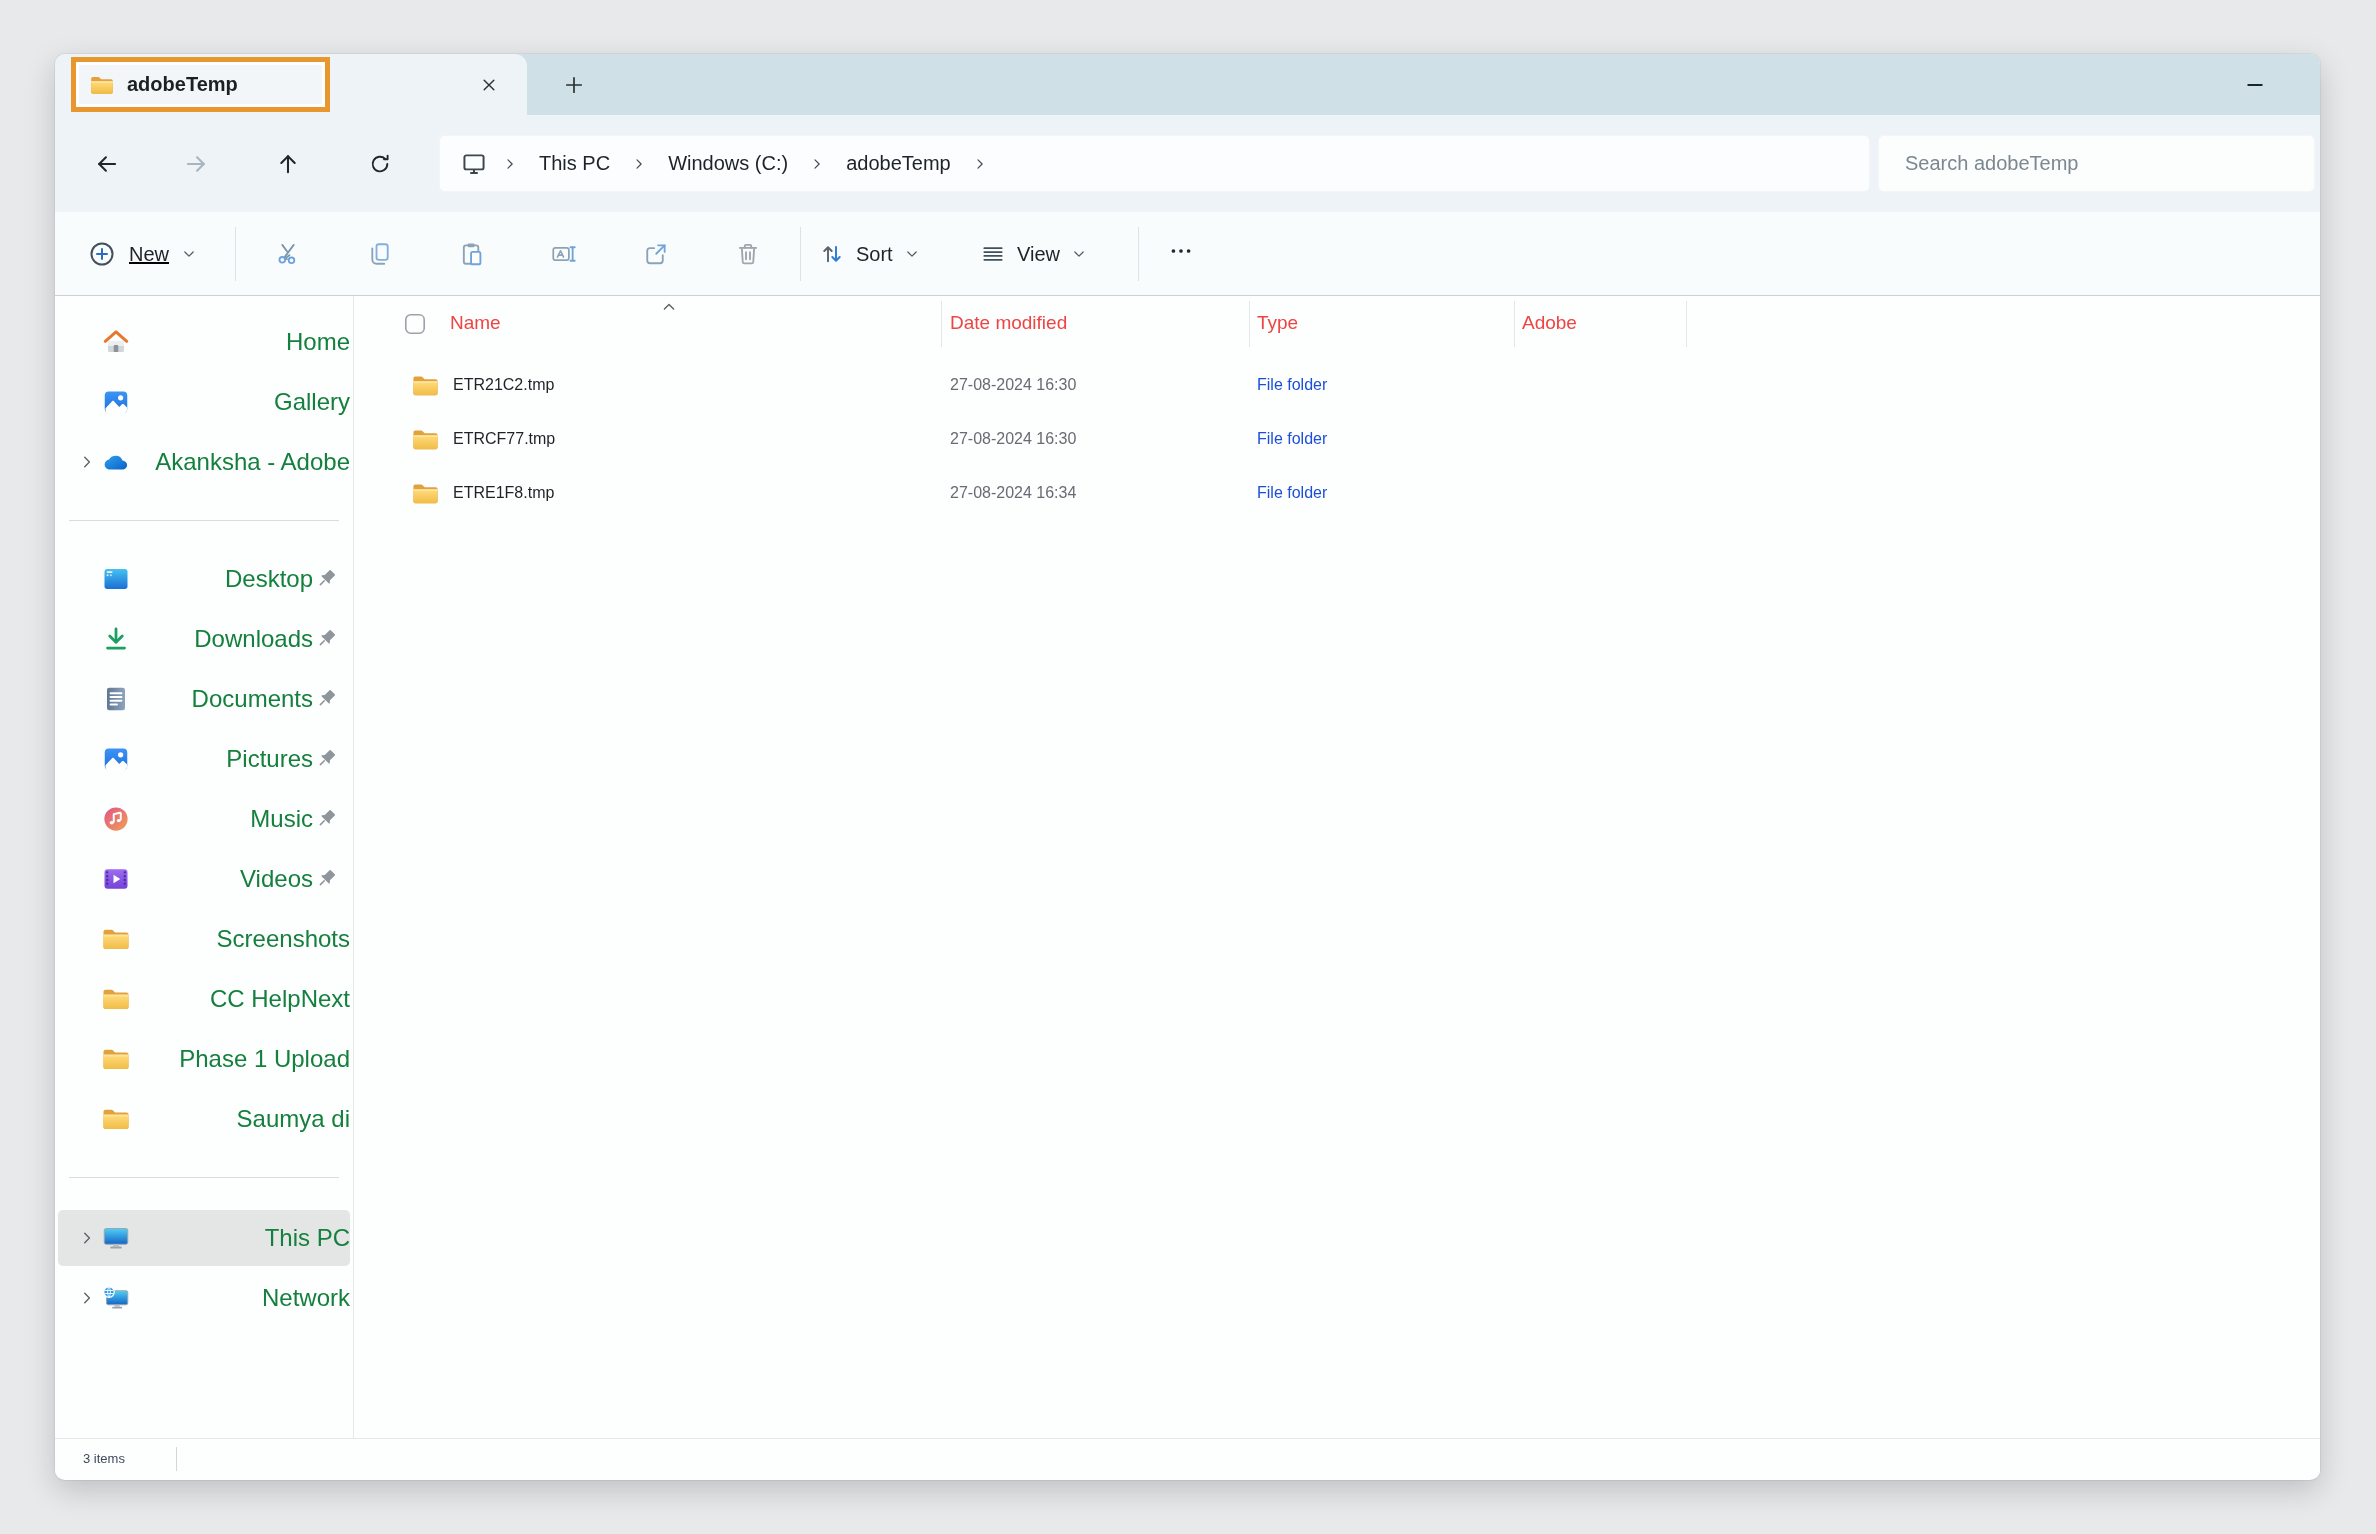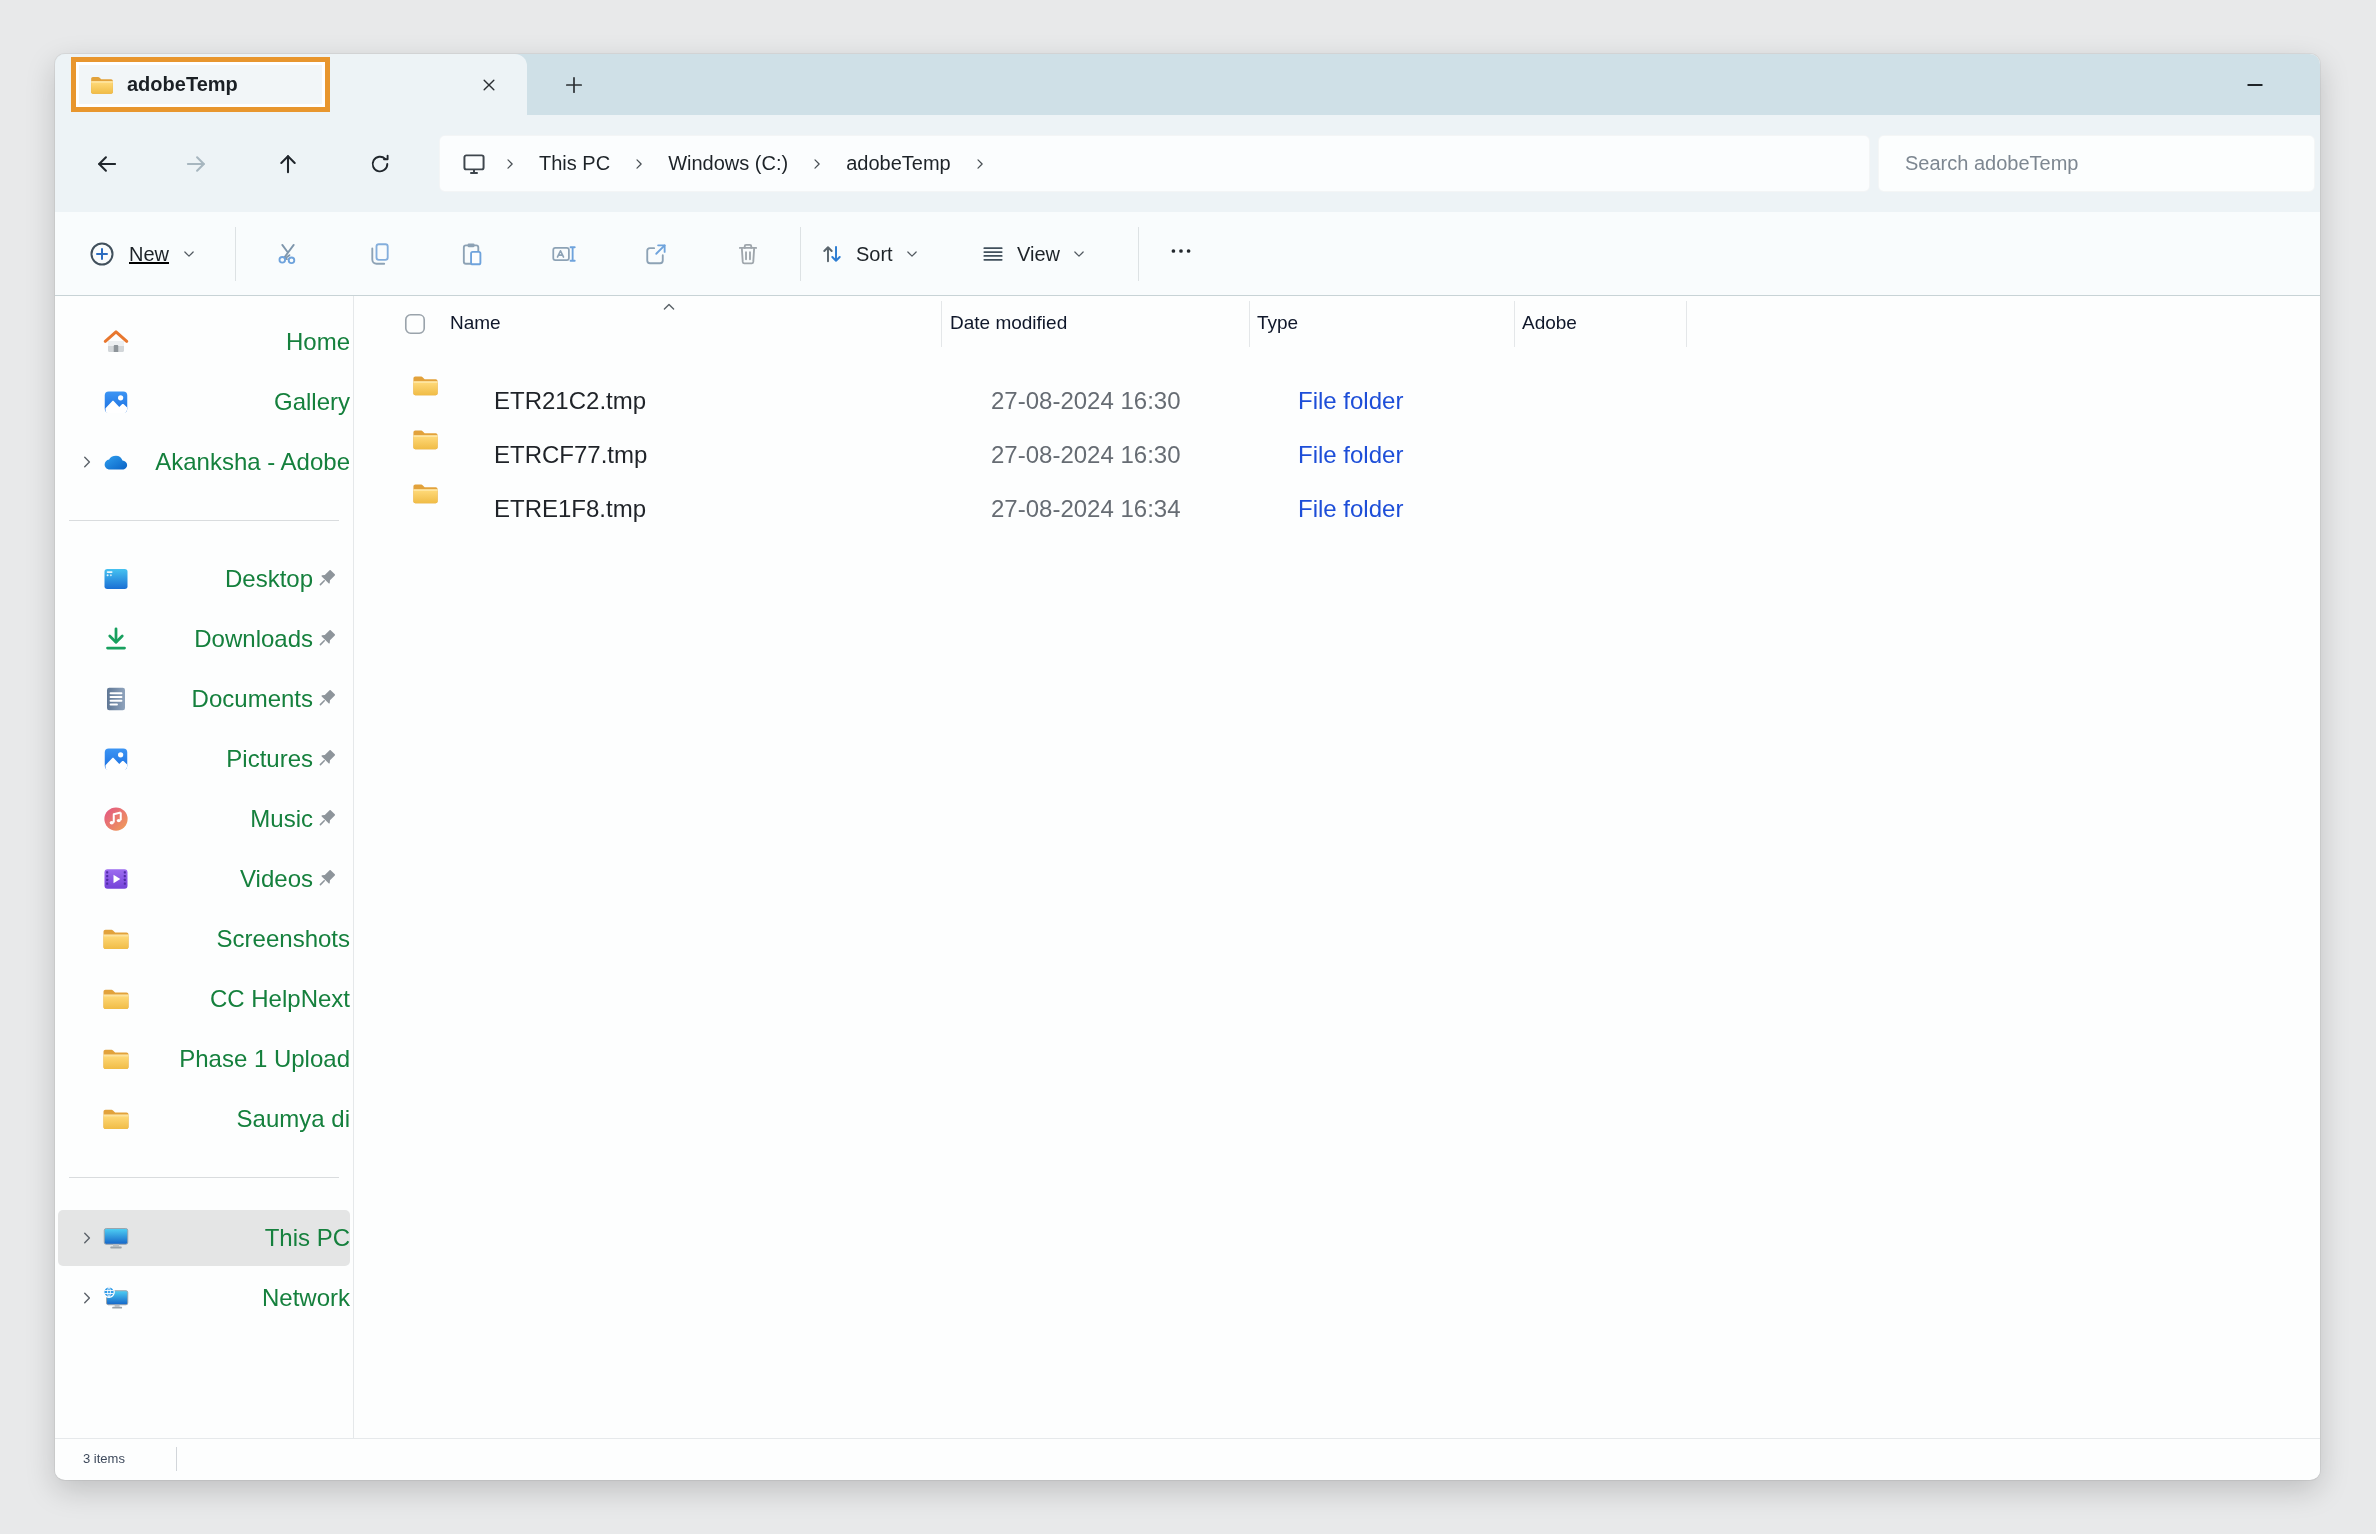--- a/index.html
+++ b/index.html
@@ -62,26 +62,26 @@
   .slabel { font-size:24px; color:#15803d; margin-left:16px; flex:1; white-space:nowrap;text-align:right; }
   .spin { width:26px; height:26px; flex:0 0 26px; margin-right:11px; }
   .side-sep { height:1px; background:#d9dcde; margin:30px 14px 30px 14px; }
   .side-sep.second { margin:30px 14px 32px 14px; }
 
   
   .filearea { flex:1; position:relative; }
   .fheader { position:relative; height:54px; }
   .fheader .hsep { position:absolute; top:5px; width:1px; height:46px; background:#e4e7e9; }
   .hcheck { position:absolute; left:48px; top:15px; width:26px; height:26px; }
-  .hcell { position:absolute; top:0; height:54px; display:flex; align-items:center; font-size:19px; color:#0f172a; }
+  .hcell { position:absolute; top:0; height:54px; display:flex; align-items:center; font-size:19px; color:#ef4444; }
   .hcaret { position:absolute; left:305px; top:1px; width:20px; height:20px; }
   .frows { margin-top:8px; }
   .frow { position:relative; height:54px; }
   .ficon { position:absolute; left:57px; top:13px; width:29px; height:29px; }
-  .fcell { position:absolute; top:16px; height:54px; display:flex; align-items:center; font-size:24px;margin-left:41px; }
+  .fcell { position:absolute; top:0; height:54px; display:flex; align-items:center; font-size:16px; }
   .fname { left:99px; color:#1f2328; }
   .fdate { left:596px; color:#666c73; }
   .ftype { left:903px; color:#1d4ed8; }
   .fsize { left:1168px; color:#666c73; }
 
   
   .statusbar { position:relative; height:40px; border-top:1px solid #e6e9eb; background:#fdfefe;
             display:flex; align-items:center; }
   .status-text { font-size:13px; color:#3e4a5c; margin-left:28px; }
   .status-div { position:absolute; left:121px; top:8px; width:1px; height:24px; background:#d2d6da; }

